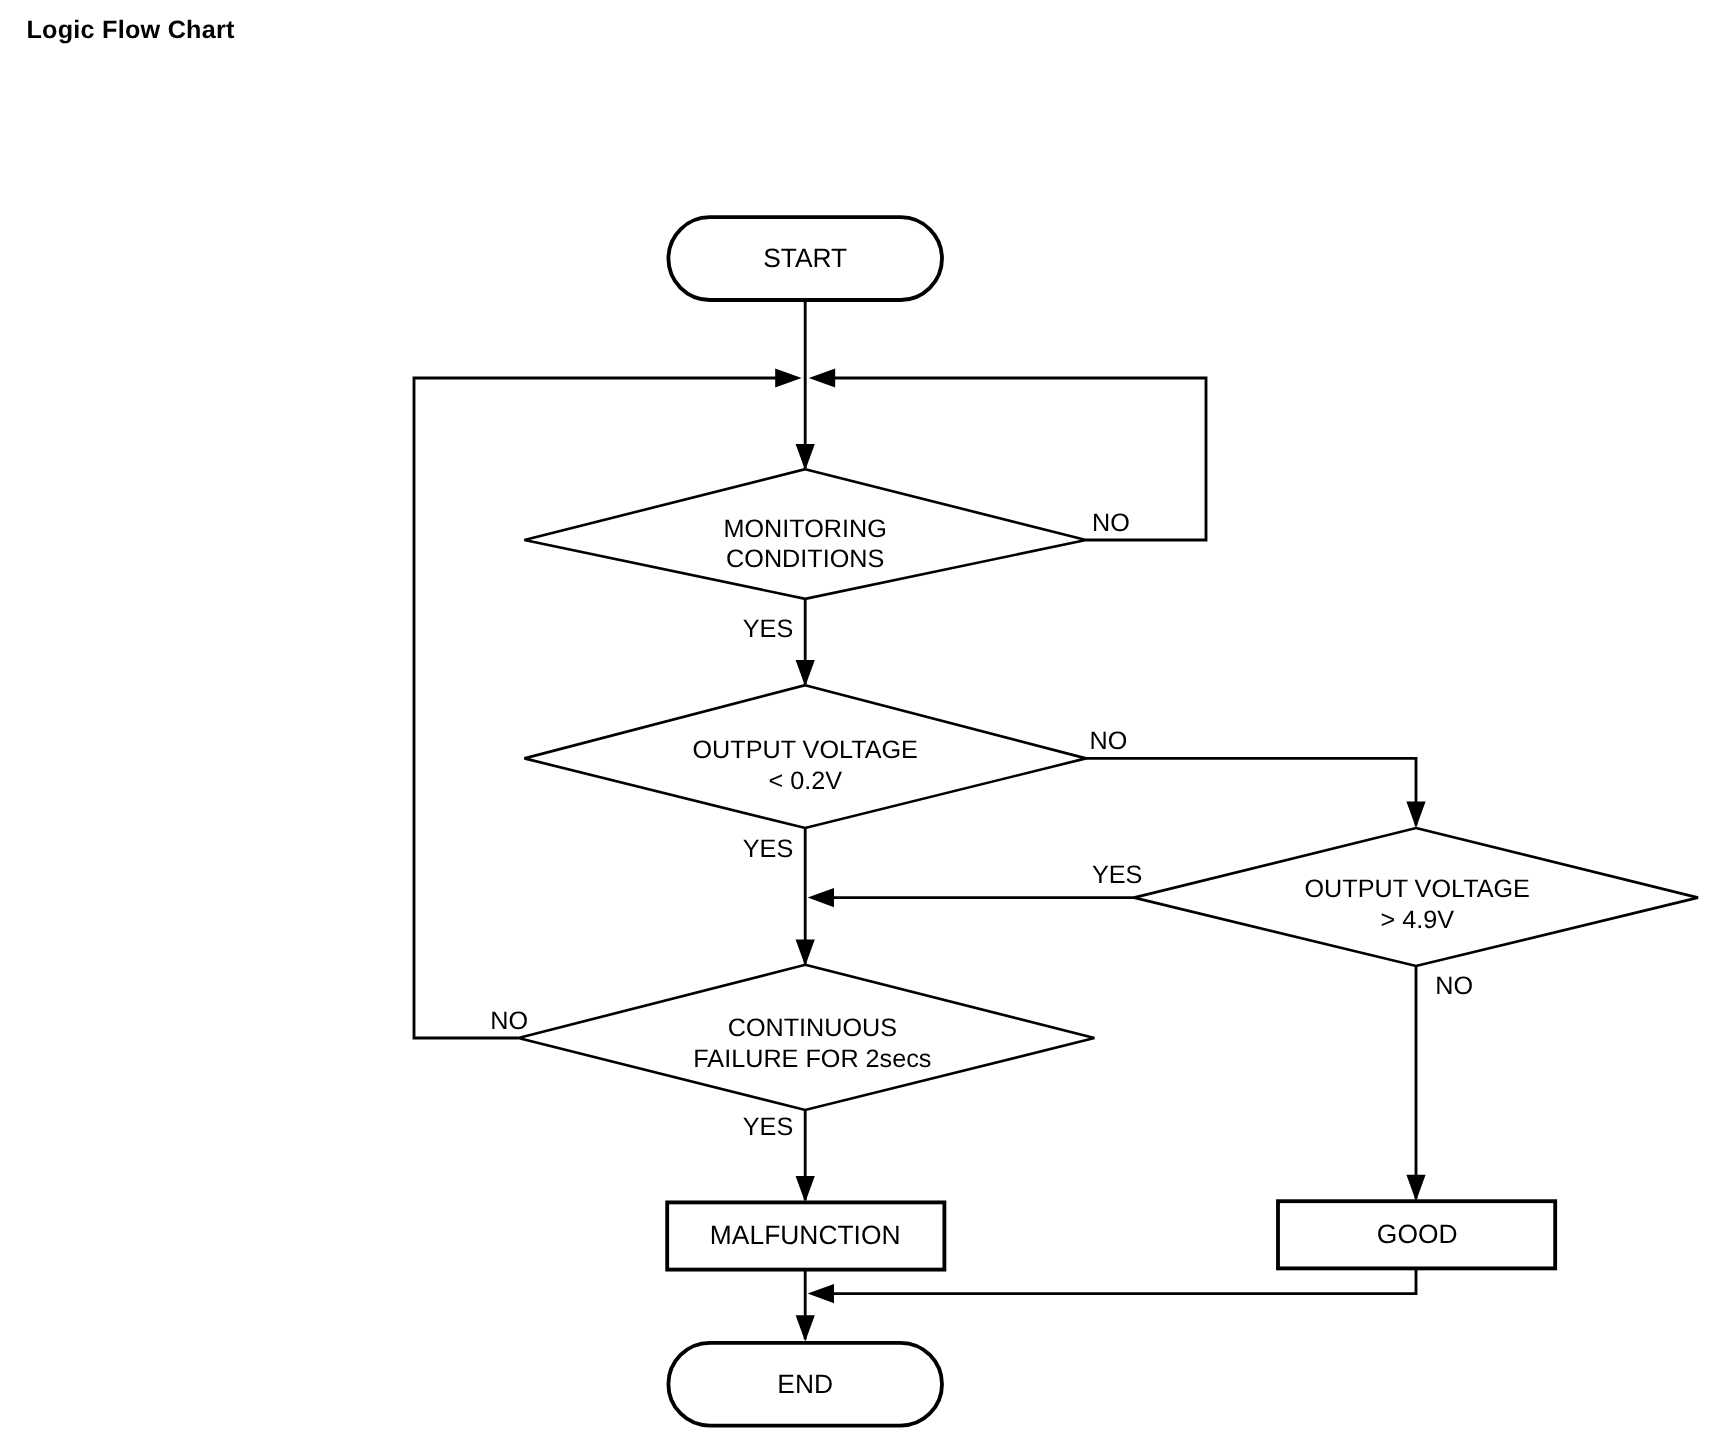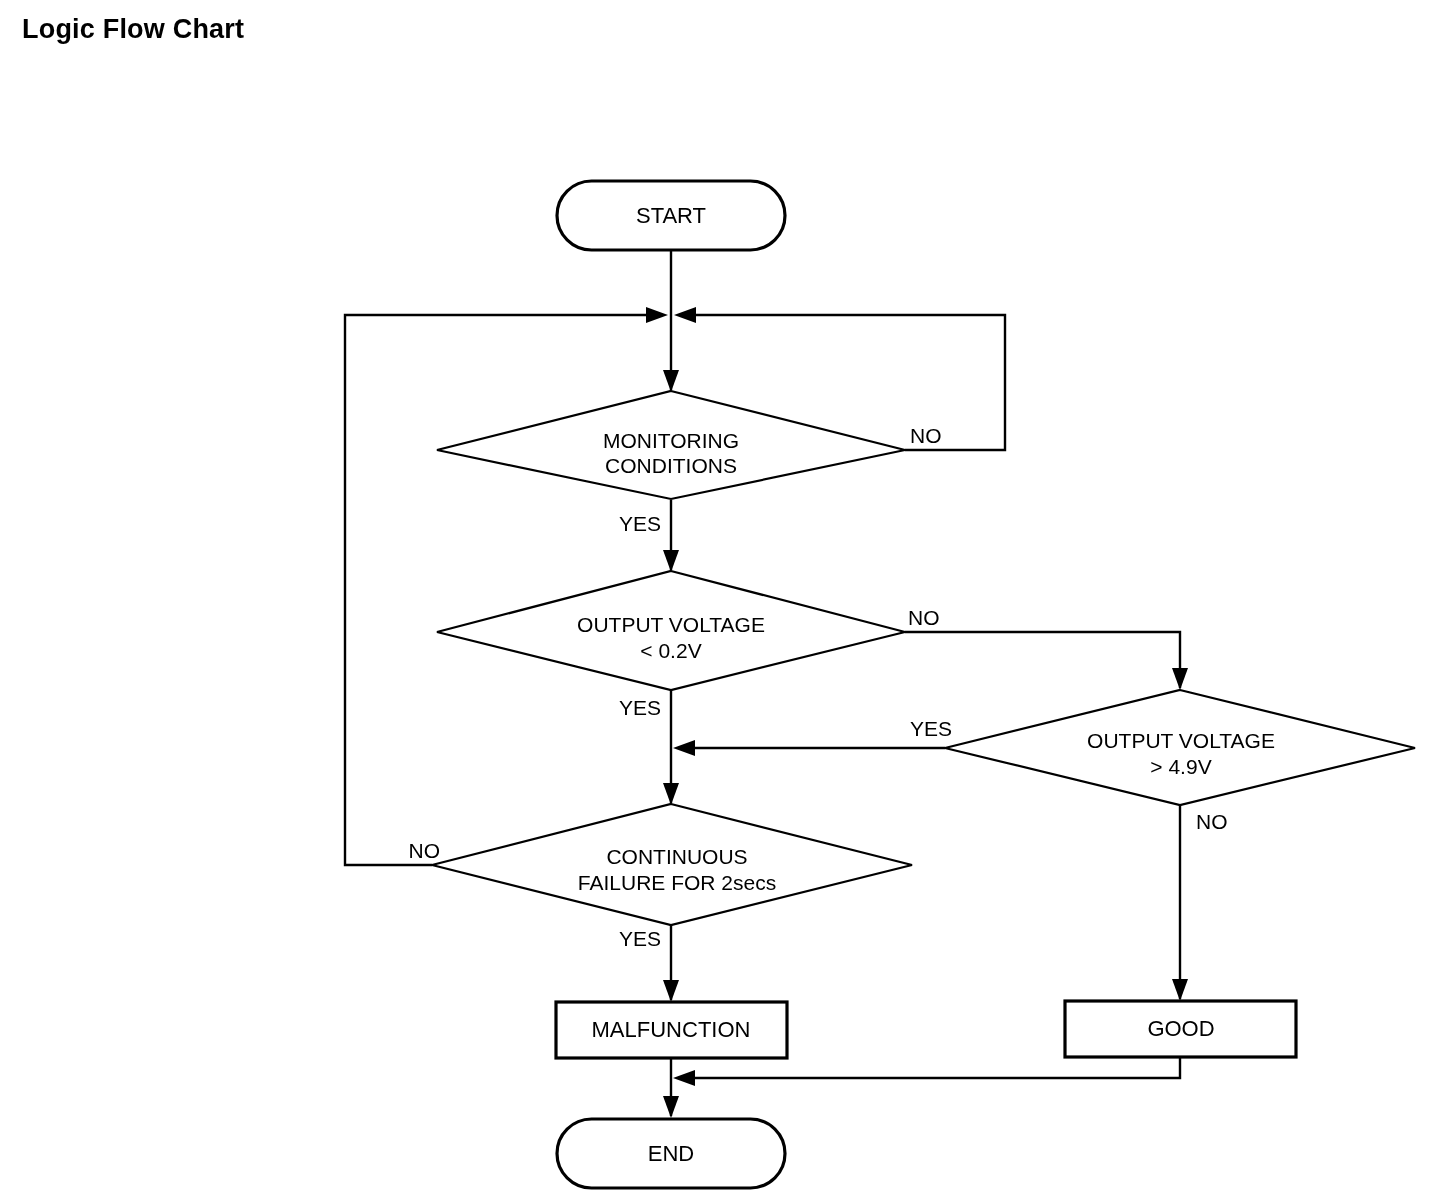--- a/index.html
+++ b/index.html
@@ -11,21 +11,21 @@
     width: 1440px;
     height: 1202px;
     font-family: "Liberation Sans", sans-serif;
     overflow: hidden;
     position: relative;
   }
   #page-title {
     position: absolute;
     left: 22px;
     top: 14px;
-    font-size: 27px;
+    font-size: 21px;
     font-weight: bold;
     color: #000000;
     letter-spacing: 0.2px;
     white-space: pre;
   }
   #flow-svg {
     position: absolute;
     left: 0;
     top: 0;
     width: 1440px;

